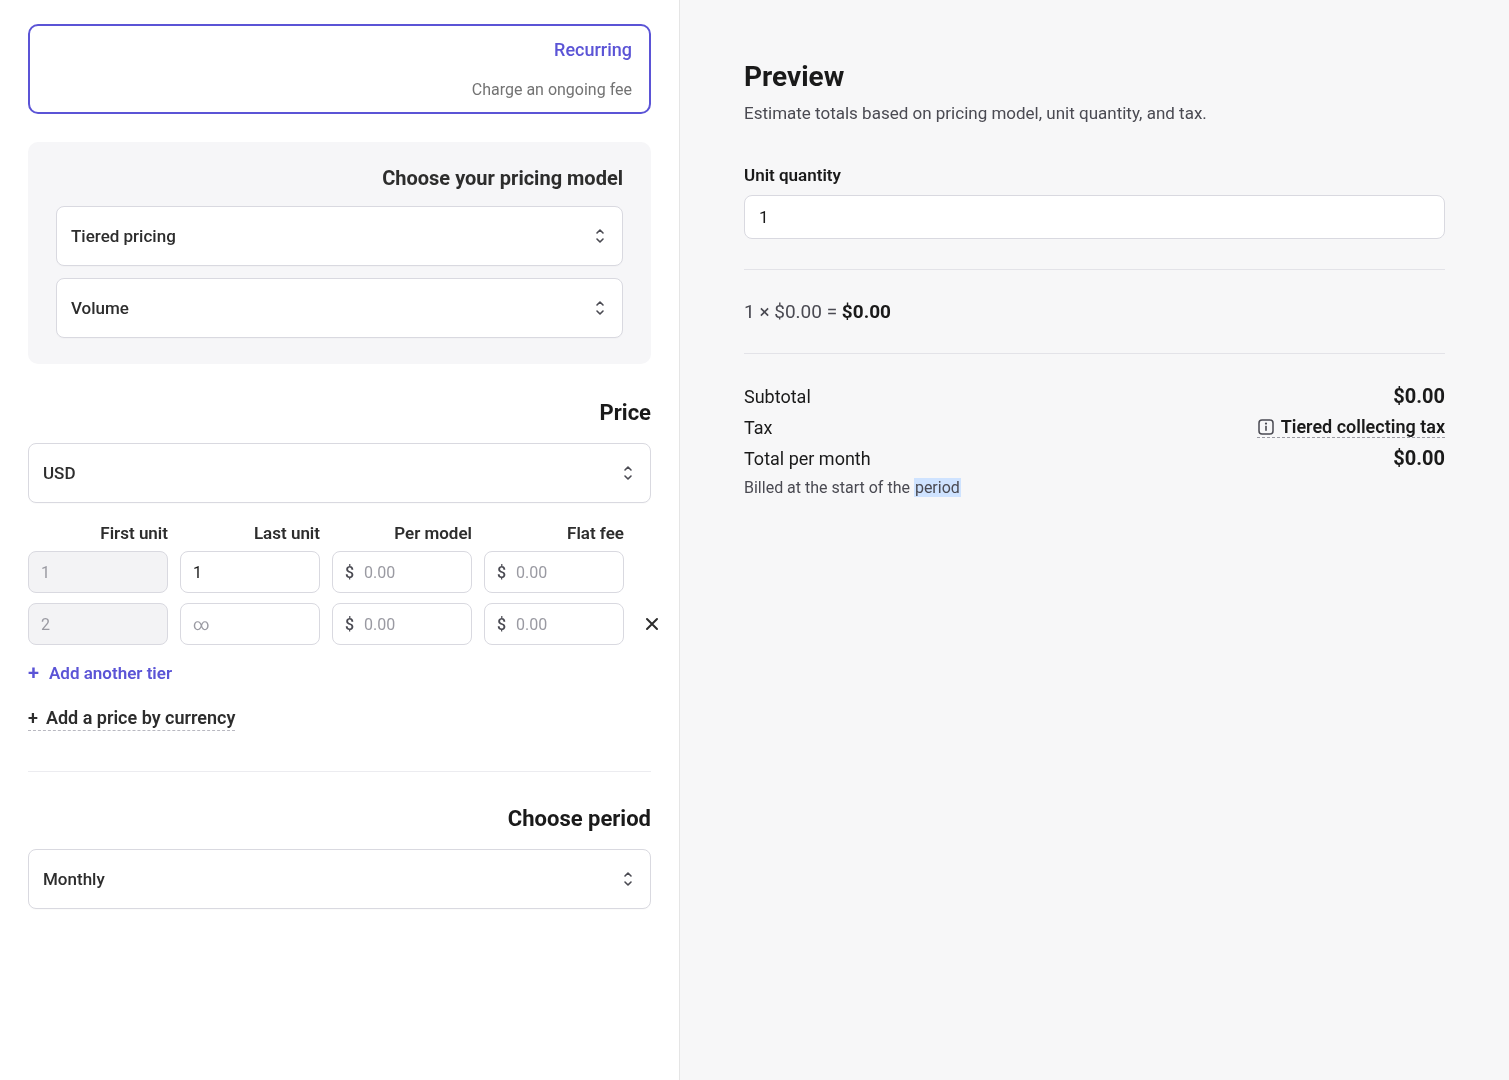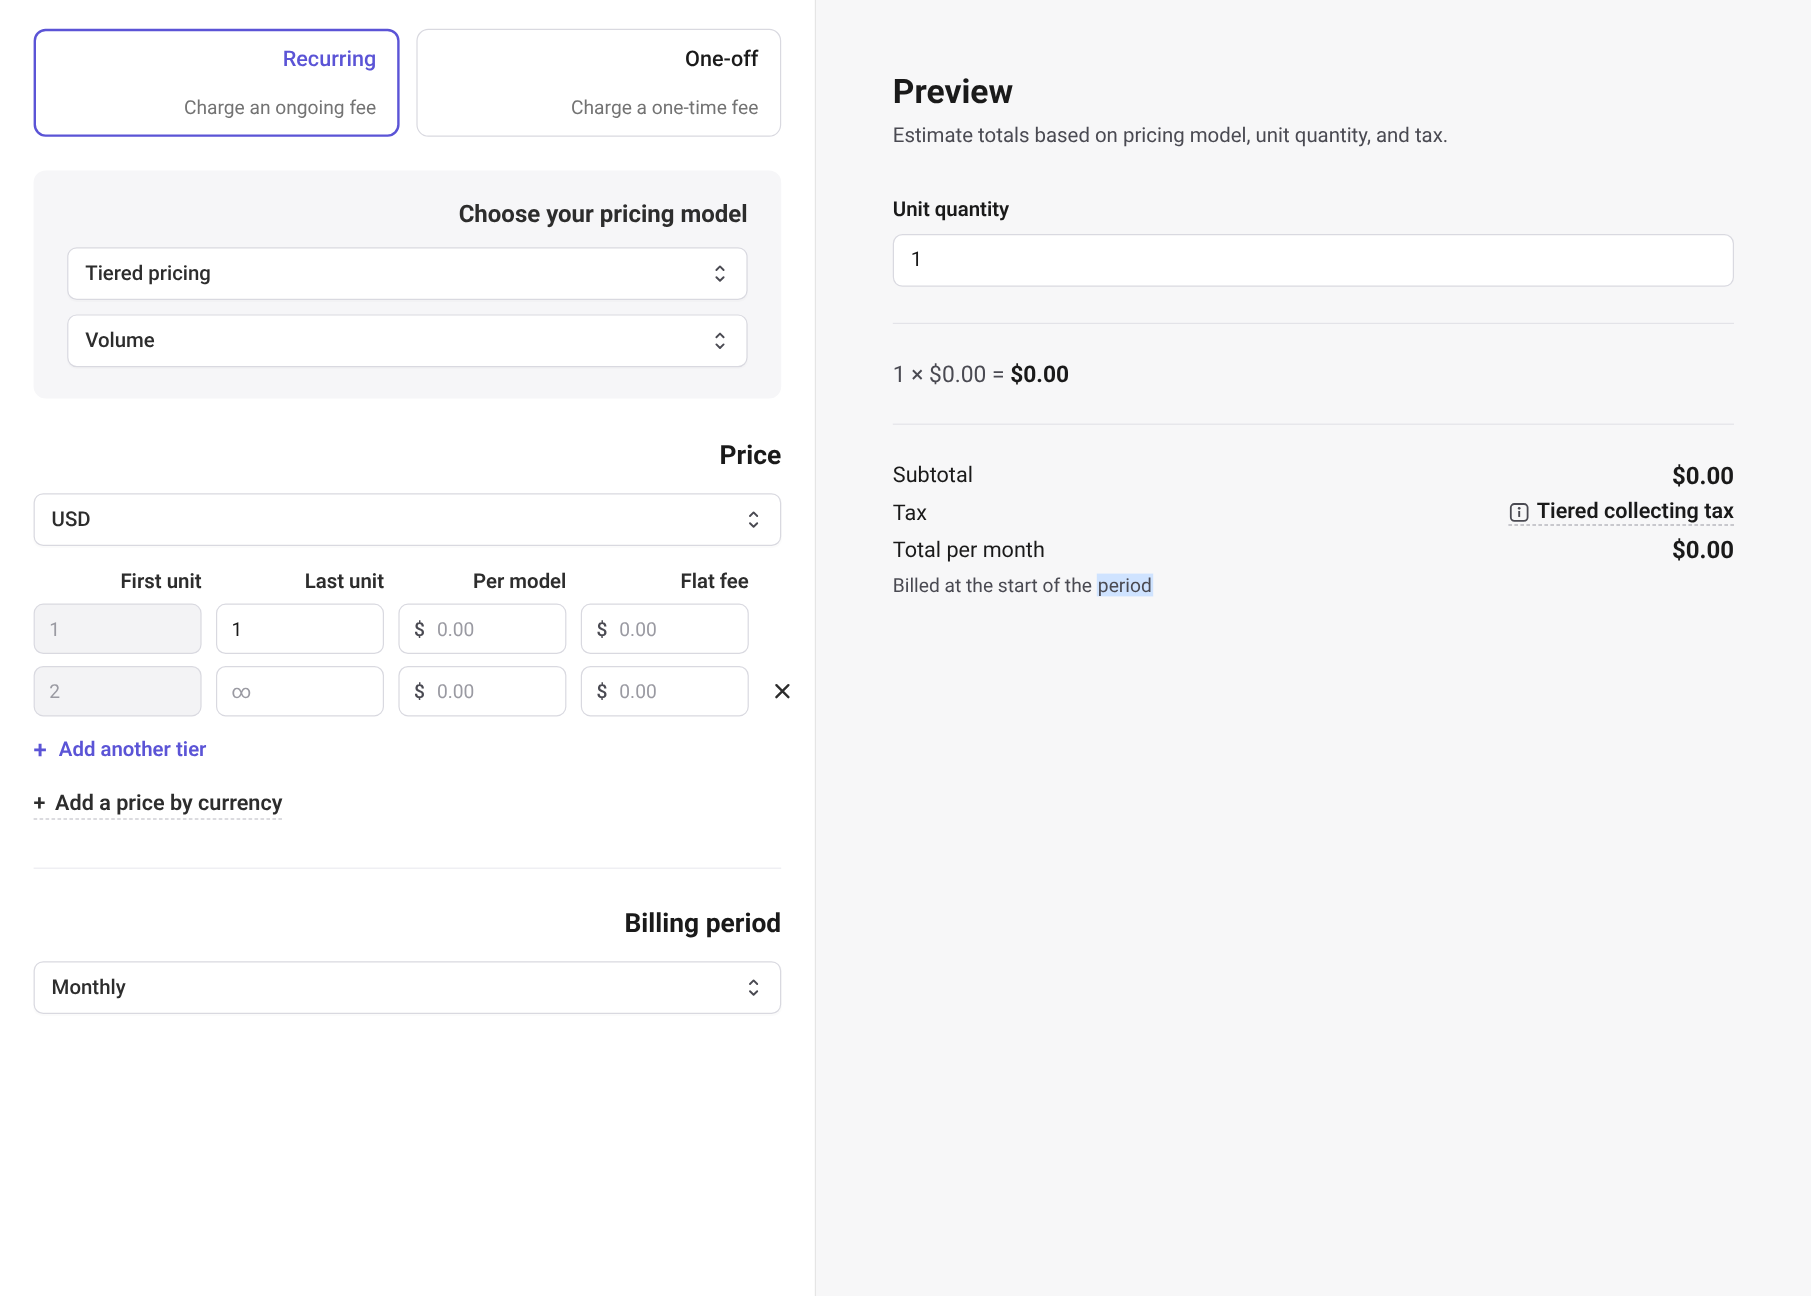--- a/index.html
+++ b/index.html
@@ -52,21 +52,21 @@
     font-size: 20px;
     font-weight: 700;
     margin-bottom: 16px;
     color: #2d2d2d;
   }
   .select {
     position: relative;
     background: #fff;
     border: 1px solid #d9d9e0;
     border-radius: 8px;
-    height: 44px;
+    height: 60px;
     display: flex;
     align-items: center;
     padding: 0 14px;
     font-size: 17px;
     font-weight: 500;
     color: #2d2d2d;
     cursor: pointer;
     margin-bottom: 12px;
     box-shadow: 0 1px 1px rgba(0,0,0,0.02);
   }
@@ -179,24 +179,20 @@
 </head>
 <body>
 
 <div class="left-panel">
 
   <div class="tab-row">
     <div class="tab-card selected">
       <div class="tab-title">Recurring</div>
       <div class="tab-sub">Charge an ongoing fee</div>
     </div>
-    <div class="tab-card">
-      <div class="tab-title">One-off</div>
-      <div class="tab-sub">Charge a one-time fee</div>
-    </div>
   </div>
 
   <div class="model-box">
     <h3>Choose your pricing model</h3>
 
     <div class="select">
       <span>Tiered pricing</span>
       <span class="chev">
         <svg viewBox="0 0 12 18" width="12" height="18">
             <path d="M3 6 L6 3 L9 6 M3 12 L6 15 L9 12" stroke="#4a4a52" stroke-width="1.6" fill="none" stroke-linecap="round" stroke-linejoin="round"></path>
@@ -279,21 +275,21 @@
     <span>Add another tier</span>
   </div>
 
   <div class="add-currency">
     <span>+</span>
     <span>Add a price by currency</span>
   </div>
 
   <hr class="sep">
 
-  <h2 class="section">Billing period</h2>
+  <h2 class="section">Choose period</h2>
 
   <div class="select">
     <span>Monthly</span>
     <span class="chev">
       <svg viewBox="0 0 12 18" width="12" height="18">
           <path d="M3 6 L6 3 L9 6 M3 12 L6 15 L9 12" stroke="#4a4a52" stroke-width="1.6" fill="none" stroke-linecap="round" stroke-linejoin="round"></path>
         </svg>
     </span>
   </div>
 

